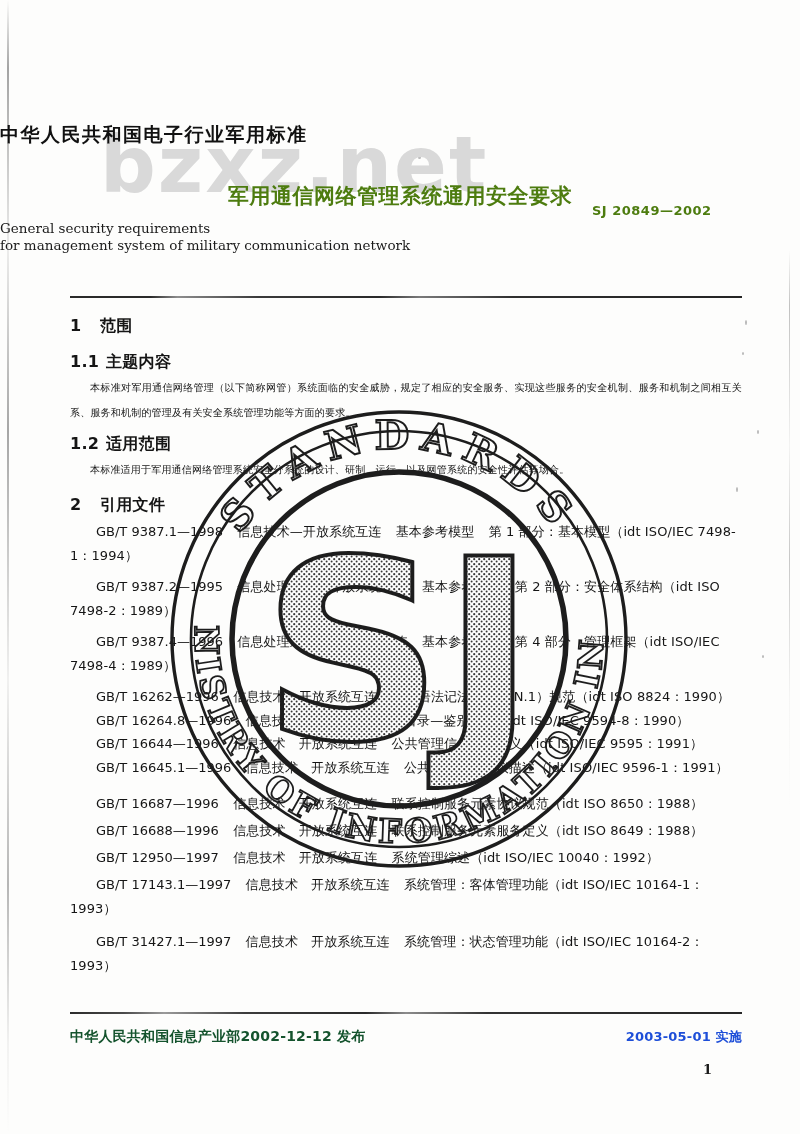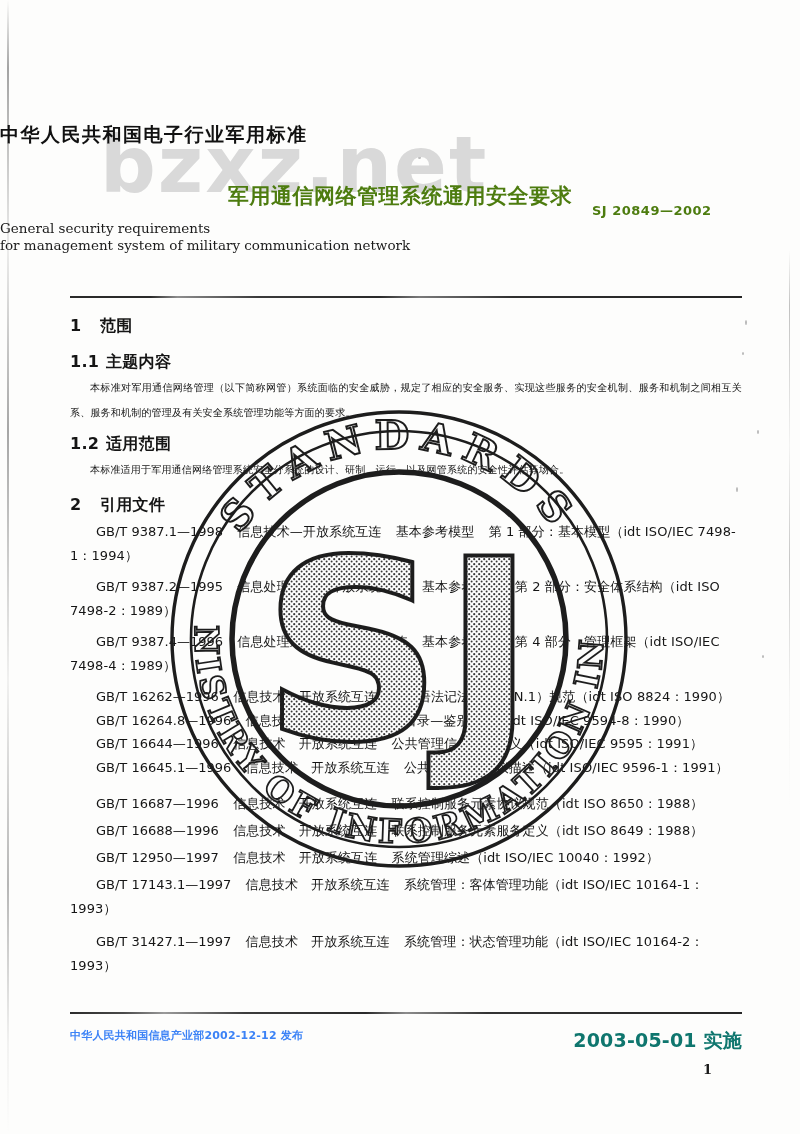--- a/index.html
+++ b/index.html
@@ -150,33 +150,33 @@
   .ref .sp { display: inline-block; width: 1.1em; }
   .refs-a .ref { margin-bottom: 7px; }
   .refs-b .ref { margin-bottom: 0px; line-height: 23.5px; }
   .refs-c .ref { margin-bottom: 3px; line-height: 24px; }
 
   
   .footer-left {
     position: absolute;
     left: 70px; top: 1028px;
     font-family: "DejaVu Sans", "Liberation Sans", sans-serif;
-    font-size: 11px;
+    font-size: 14px;
     font-weight: bold;
     letter-spacing: .2px;
-    color: #3b82f6;
+    color: #14532d;
   }
   .footer-right {
     position: absolute;
     right: 58px; top: 1028px;
     font-family: "DejaVu Sans", "Liberation Sans", sans-serif;
-    font-size: 19px;
+    font-size: 13px;
     font-weight: bold;
     letter-spacing: .2px;
-    color: #0f766e;
+    color: #1d4ed8;
   }
   .page-num {
     position: absolute;
     right: 88px; top: 1062px;
     font-family: "DejaVu Serif", "Liberation Serif", serif;
     font-size: 13px;
     font-weight: bold;
     color: #1a1a1a;
   }
 

